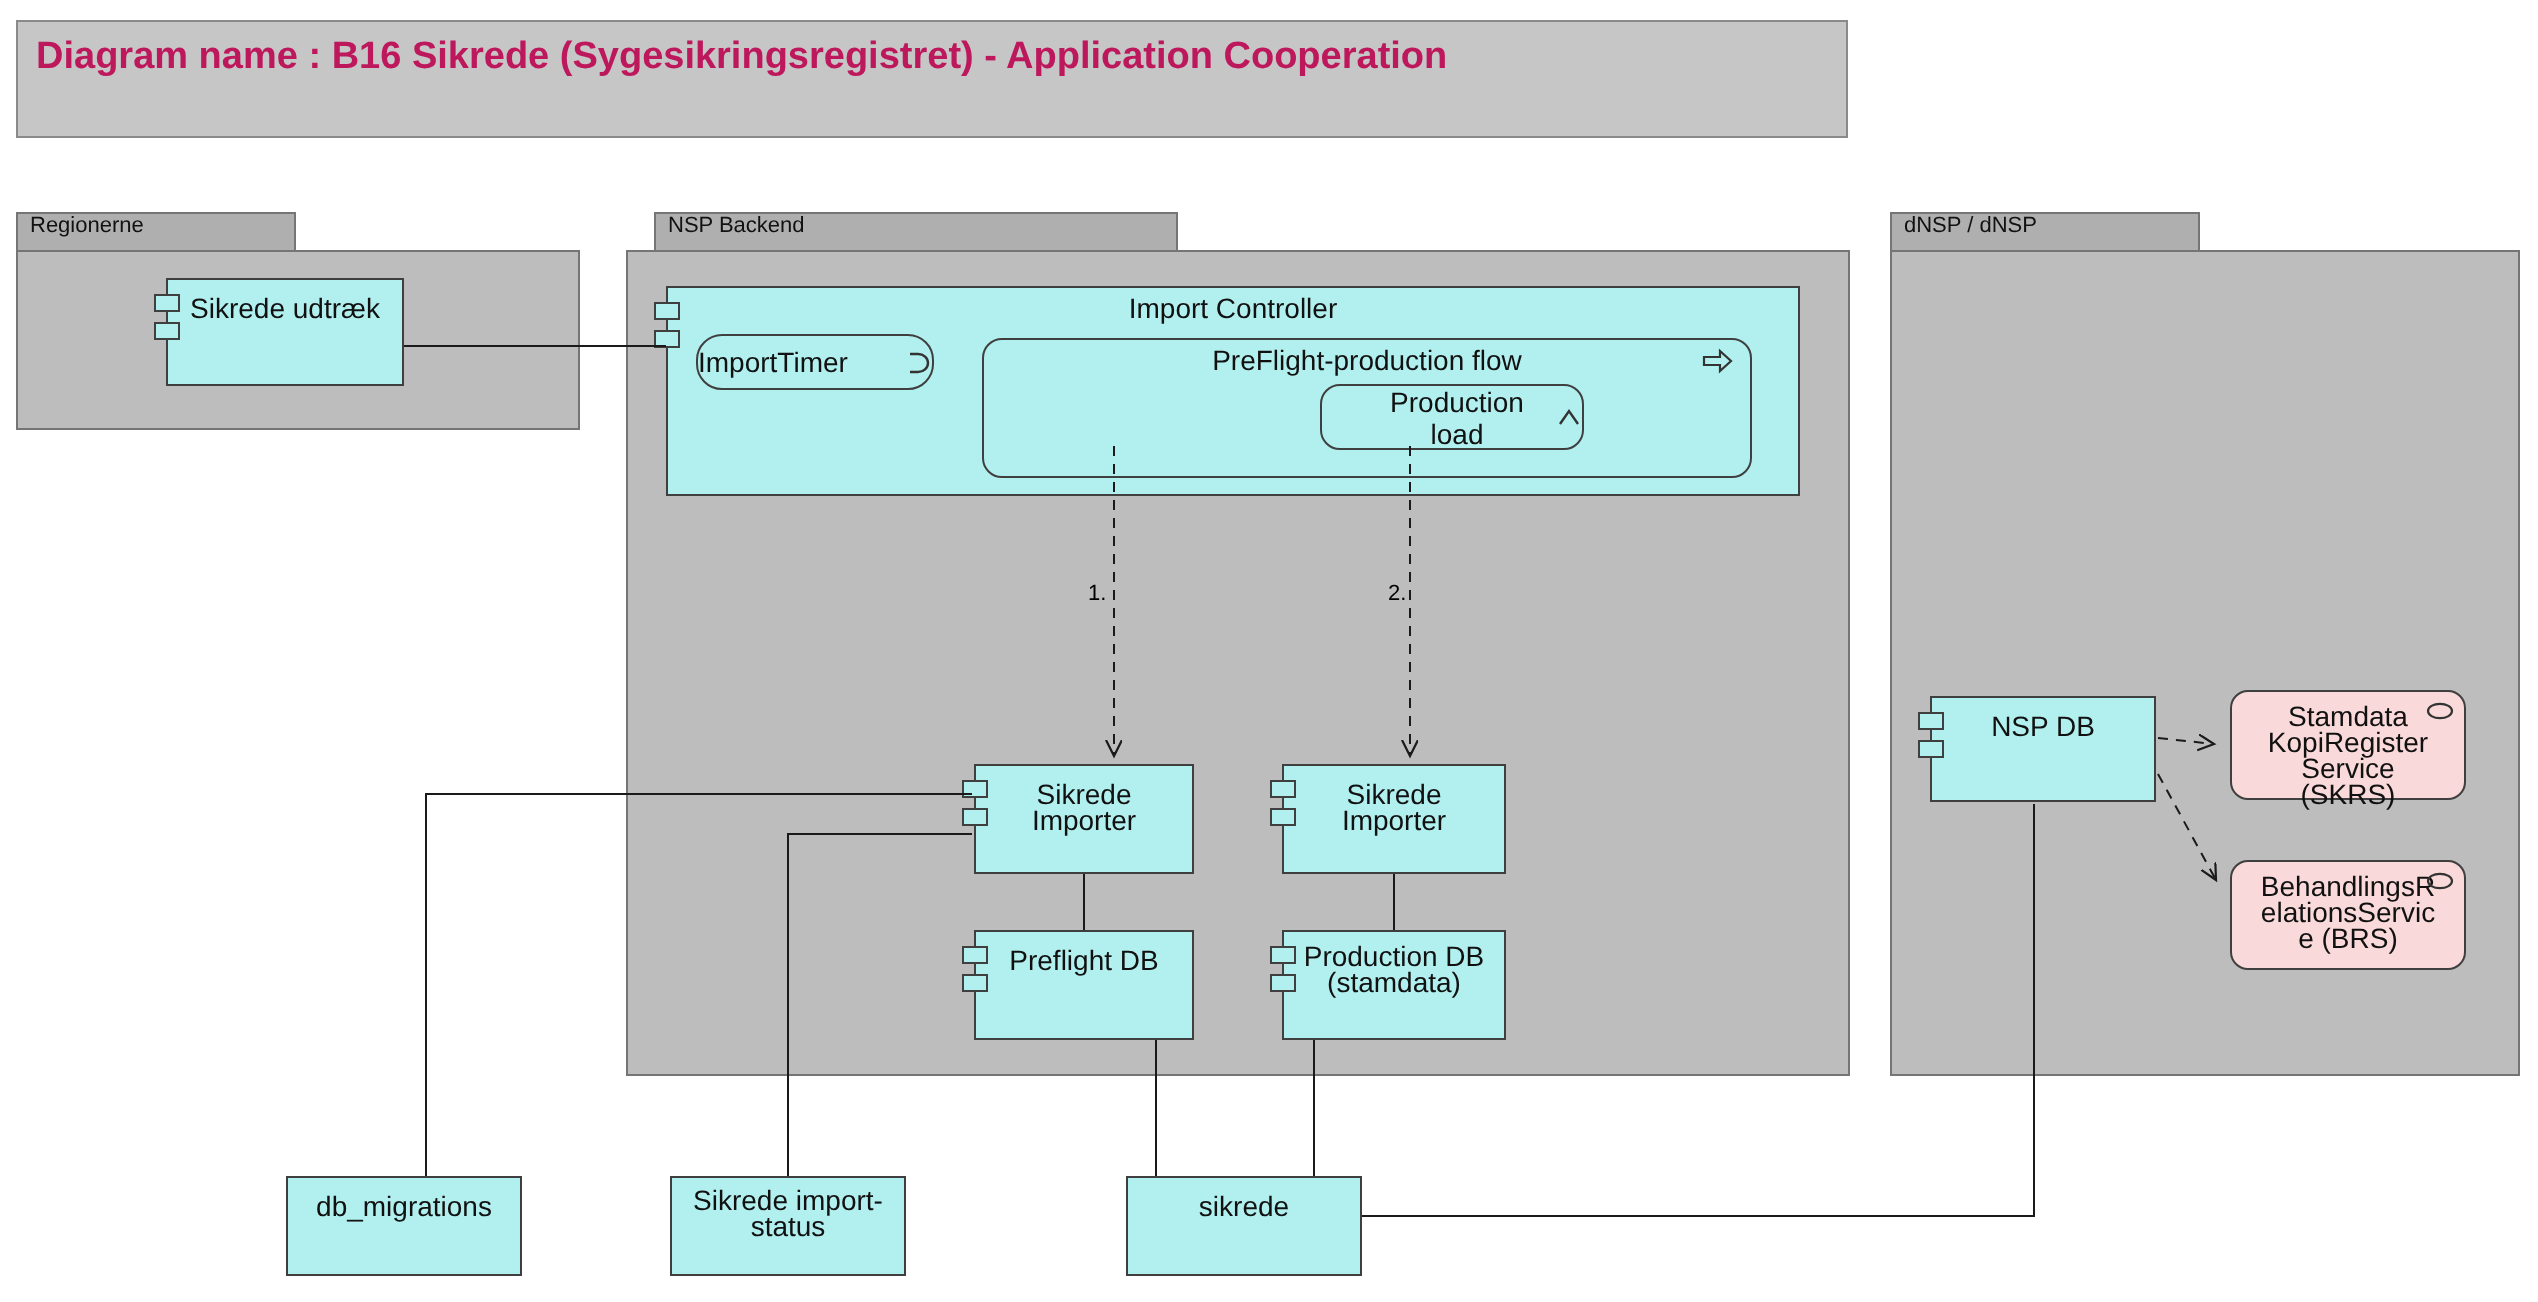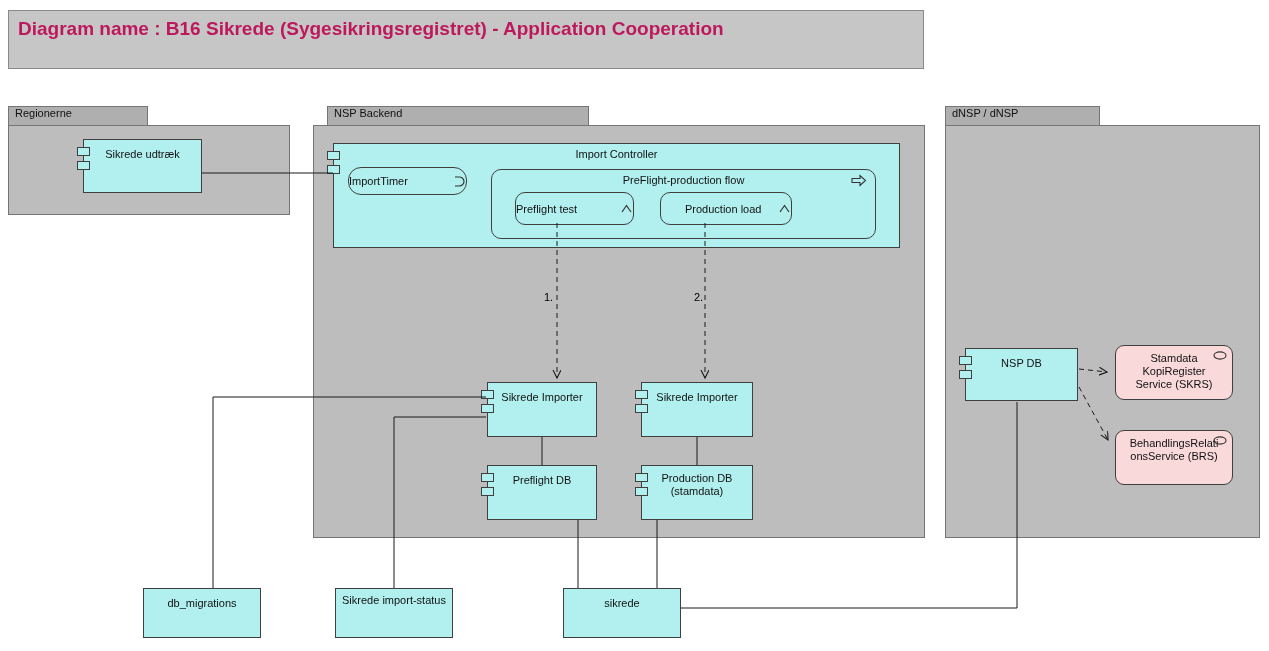--- a/index.html
+++ b/index.html
@@ -14,21 +14,21 @@
   
   .group-tab { position:absolute; box-sizing:border-box; height:19px;
     background:var(--group_tab_fill,#b0b0b0); border:1px solid var(--group_border,#757575);
     border-bottom:none; font-size:11px; color:#111; padding:0 6px; overflow:hidden; }
   .group-body { position:absolute; box-sizing:border-box;
     background:var(--group_fill,#bdbdbd); border:1px solid var(--group_border,#757575); }
 
   
   .node { position:absolute; box-sizing:border-box;
     border:1px solid var(--node_border,#3f3f3f); background:var(--node_fill,#b2f0f0);
-    font-size:11px; color:#111; text-align:center; }
+    font-size:14px; color:#111; text-align:center; }
   .node .lbl { display:block; padding:8px 4px 0 4px; line-height:13px; }
   .rounded { border-radius:10px; }
   .pill { border-radius:13px; }
   .pink { background:var(--service_fill,#f9d9d9); border-radius:9px; }
   .pre { white-space:pre-line; }
   .wrapany { overflow-wrap:anywhere; word-break:break-word; }
 
   .inline-lbl { display:flex; align-items:center; justify-content:space-between; gap:6px; height:100%; }
   .icon { display:inline-flex; line-height:0; }
   .corner-icon { position:absolute; top:4px; right:8px; line-height:0; }
@@ -95,30 +95,20 @@
 
     
     <div class="node rounded" style="left:157px;top:25px;width:385px;height:70px;">
       <span class="lbl" style="padding-top:4px;">PreFlight-production flow</span>
       <span class="corner-icon">
         <svg width="16" height="13" viewBox="0 0 16 13">
             <path d="M1,4.5 H9 V1.5 L14.5,6.5 L9,11.5 V8.5 H1 Z" fill="none" stroke="#333" stroke-width="1.1"></path>
           </svg>
       </span>
 
-      <div class="node rounded" style="left:23px;top:22px;width:119px;height:33px;">
-        <div class="inline-lbl">
-          <span>Preflight test</span>
-          <span class="icon">
-            <svg width="13" height="11" viewBox="0 0 13 11">
-                <path d="M2,9 L6.5,2.5 L11,9" fill="none" stroke="#333" stroke-width="1.2"></path>
-              </svg>
-          </span>
-        </div>
-      </div>
 
       <div class="node rounded" style="left:168px;top:22px;width:132px;height:33px;padding-left:24px;">
         <div class="inline-lbl">
           <span>Production load</span>
           <span class="icon">
             <svg width="13" height="11" viewBox="0 0 13 11">
                 <path d="M2,9 L6.5,2.5 L11,9" fill="none" stroke="#333" stroke-width="1.2"></path>
               </svg>
           </span>
         </div>

